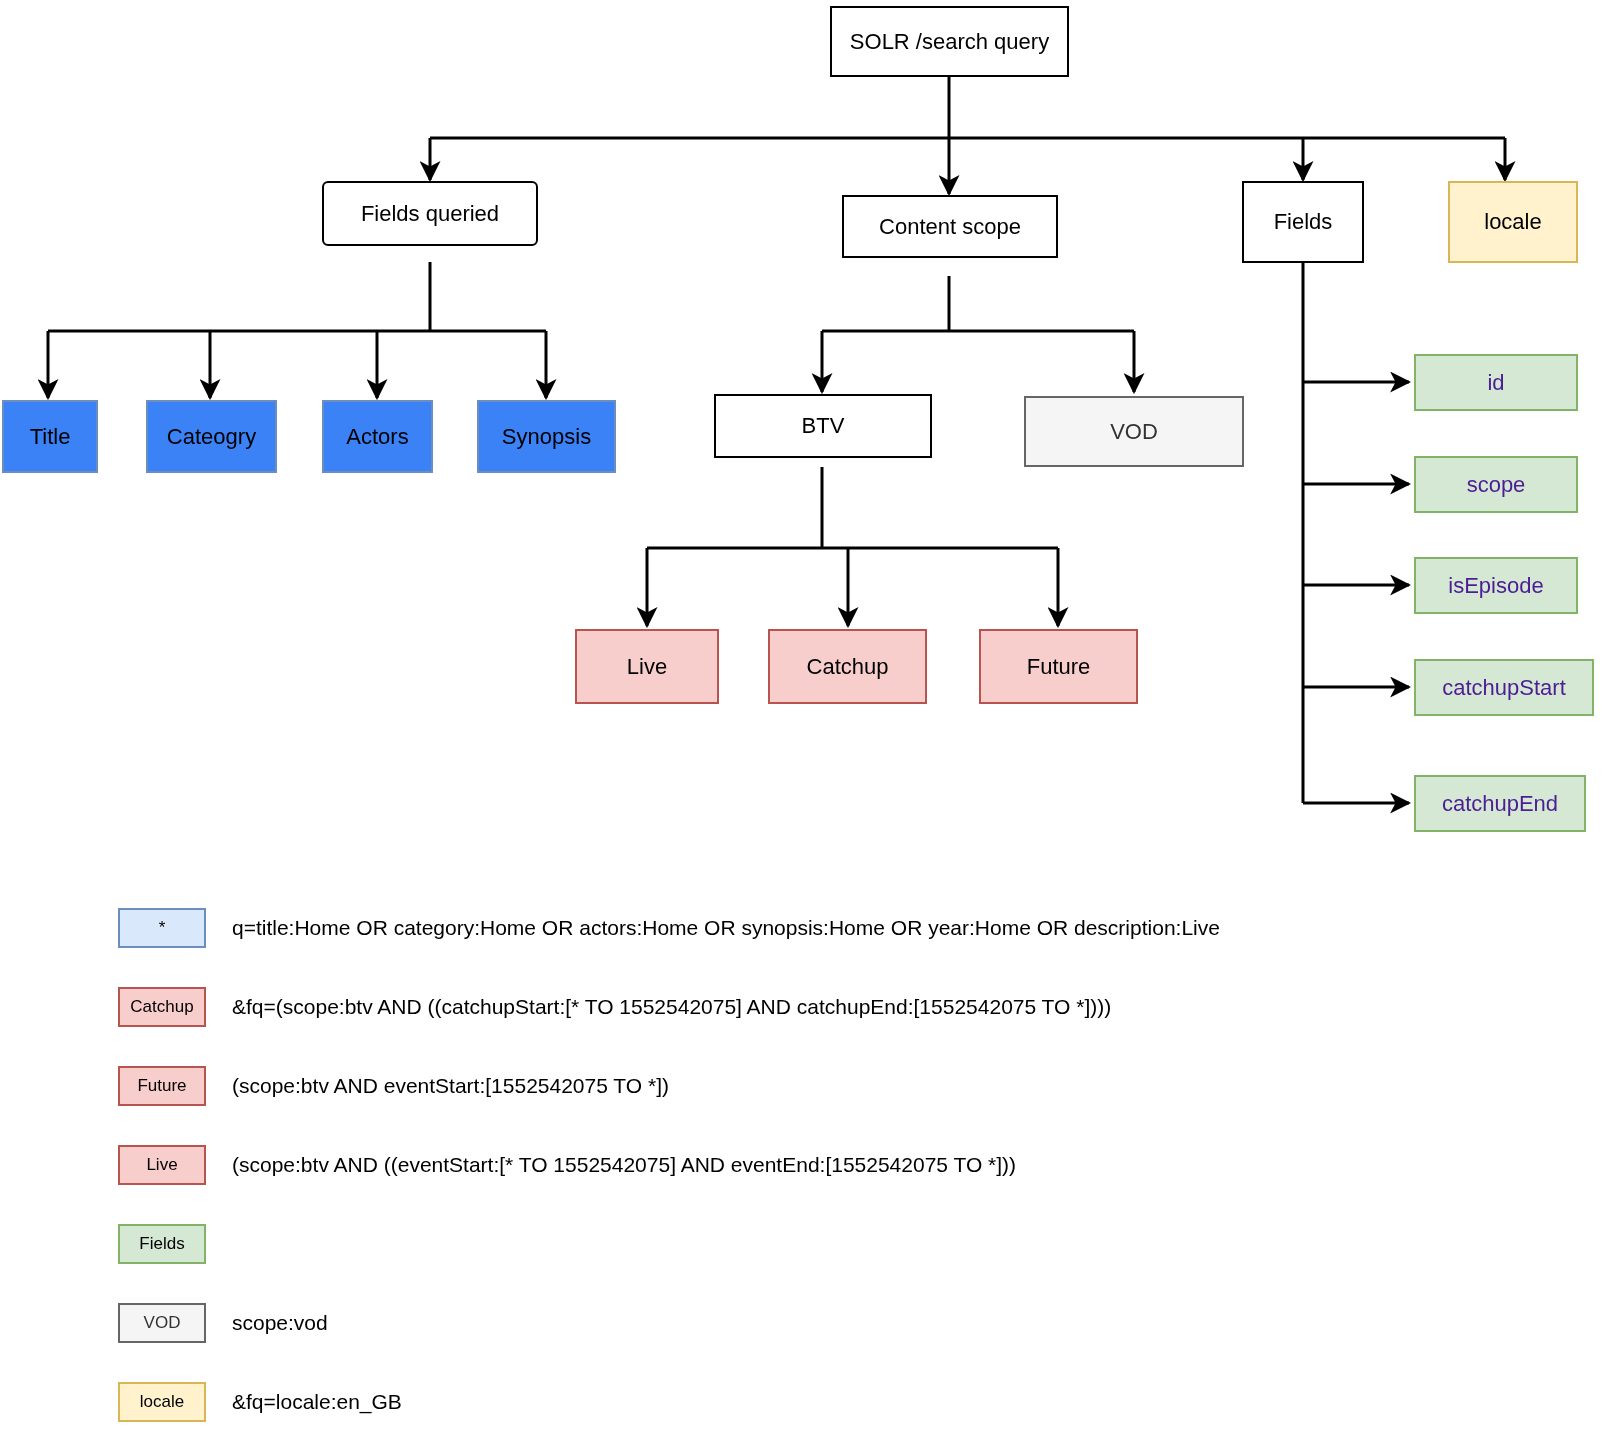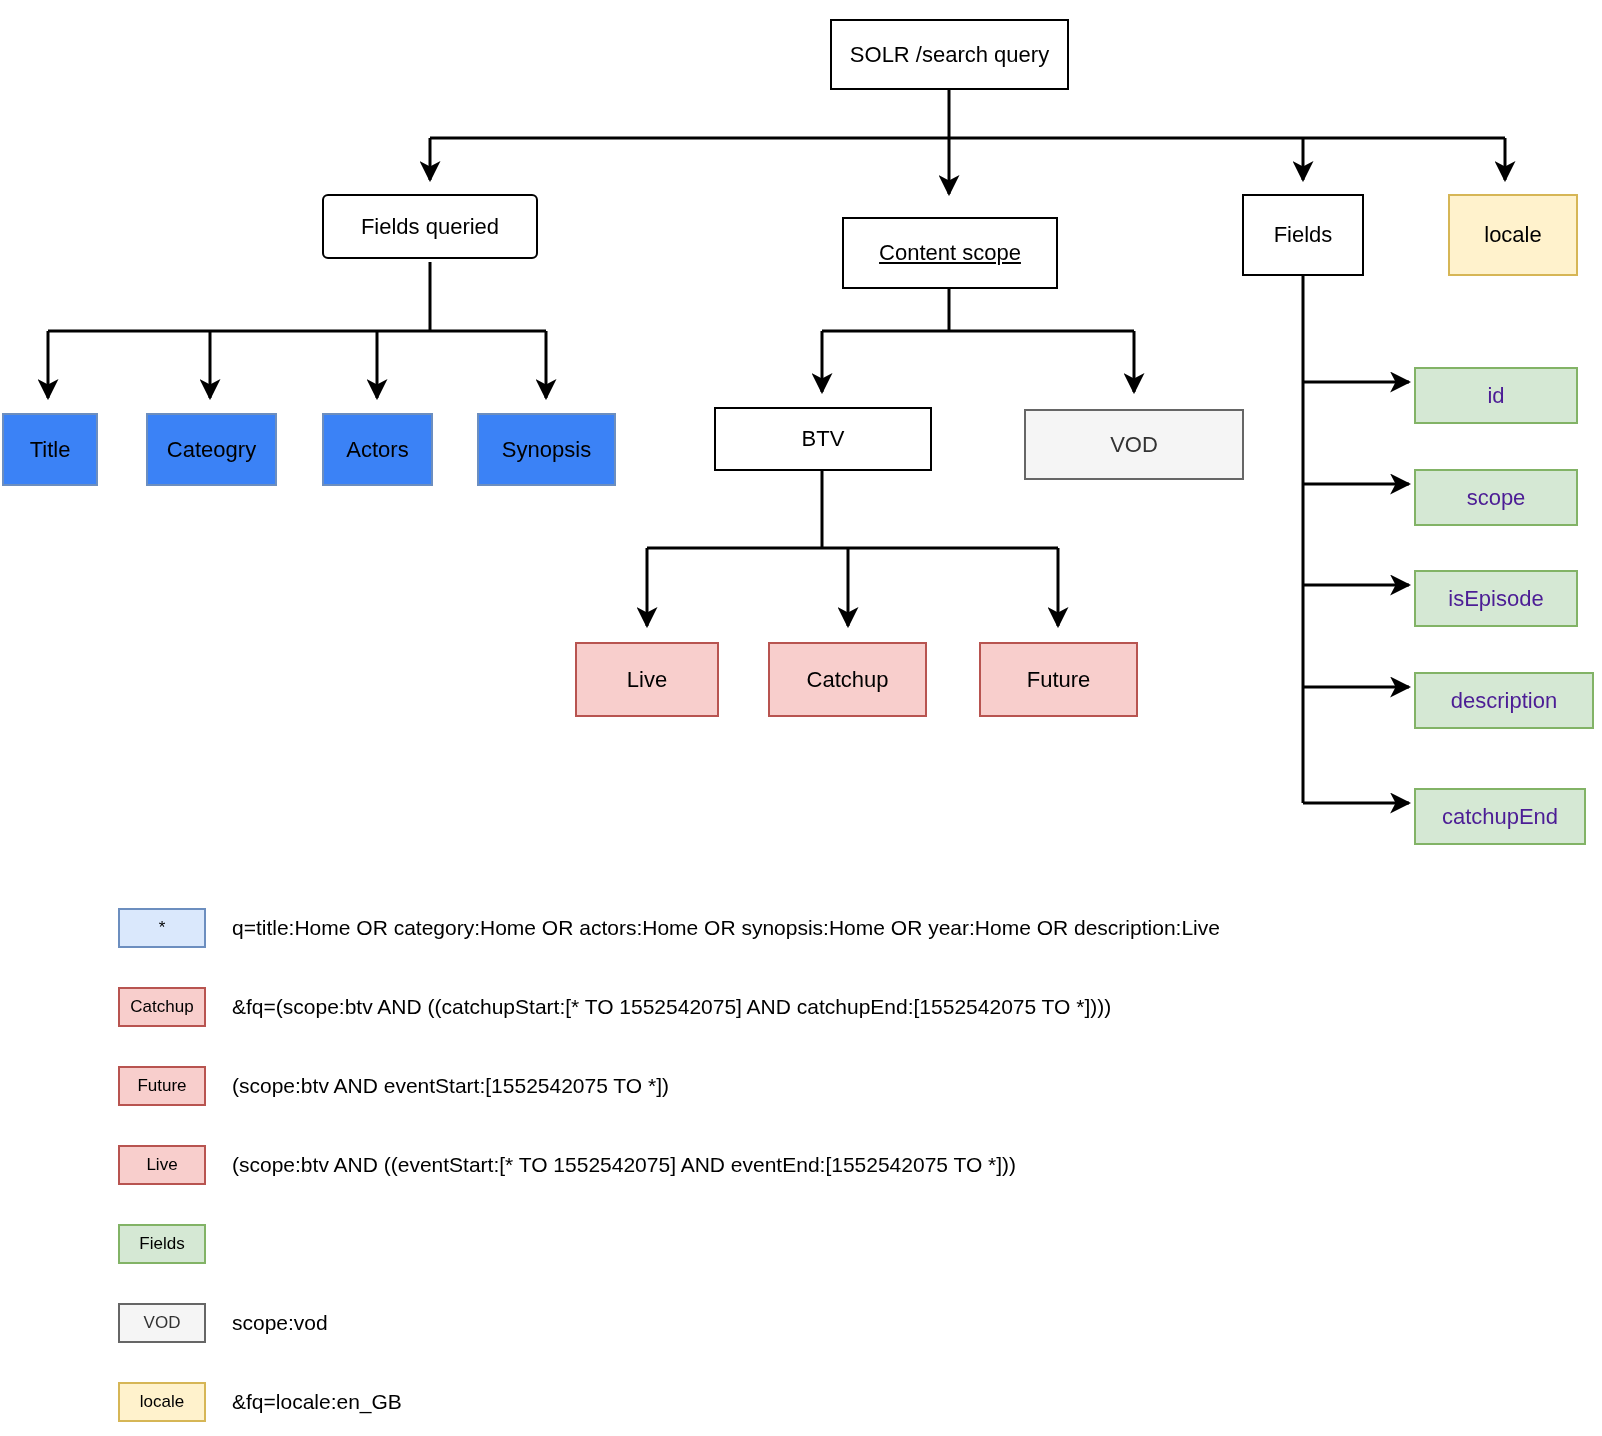--- a/index.html
+++ b/index.html
@@ -32,21 +32,20 @@
     display: flex;
     align-items: center;
     justify-content: center;
     text-align: center;
     font-size: 22px;
     line-height: 1.15;
     background: #ffffff;
     border: 2px solid #0f766e;
     color: #000000;
     z-index: 2;
-    margin-top: 13px;
   }
   .node.plain   { background:#ffffff; border-color:#000000; color:#000000; }
   .node.blue    { background:#3b82f6; border-color:#6c8ebf; color:#000000; }
   .node.red     { background:#f8cecc; border-color:#b85450; color:#000000; }
   .node.green   { background:#d5e8d4; border-color:#82b366; color:#4c1d95; }
   .node.yellow  { background:#fff2cc; border-color:#d6b656; color:#000000; }
   .node.grey    { background:#f5f5f5; border-color:#666666; color:#333333; }
 
   
   #legend {
@@ -134,21 +133,21 @@
   </svg>
 
   <div class="node plain" style="left:830px; top:6px; width:239px; height:71px;">
     <span>SOLR /search query</span>
   </div>
 
   <div class="node plain" style="left:322px; top:181px; width:216px; height:65px;border-radius:6px;">
     <span>Fields queried</span>
   </div>
 
-  <div class="node plain" style="left:842px; top:204px; width:216px; height:72px;text-decoration:underline;">
+  <div class="node plain" style="left:842px; top:195px; width:216px; height:63px;">
     <span>Content scope</span>
   </div>
 
   <div class="node plain" style="left:1242px; top:181px; width:122px; height:82px;">
     <span>Fields</span>
   </div>
 
   <div class="node yellow" style="left:1448px; top:181px; width:130px; height:82px;">
     <span>locale</span>
   </div>
@@ -186,21 +185,21 @@
   <div class="node green" style="left:1414px; top:354px; width:164px; height:57px;">
     <span>id</span>
   </div>
   <div class="node green" style="left:1414px; top:456px; width:164px; height:57px;">
     <span>scope</span>
   </div>
   <div class="node green" style="left:1414px; top:557px; width:164px; height:57px;">
     <span>isEpisode</span>
   </div>
   <div class="node green" style="left:1414px; top:659px; width:180px; height:57px;">
-    <span>description</span>
+    <span>catchupStart</span>
   </div>
   <div class="node green" style="left:1414px; top:775px; width:172px; height:57px;">
     <span>catchupEnd</span>
   </div>
 
   <div id="legend">
 
     <div class="legend-row">
       <div class="legend-swatch blue">
         <span>*</span>

